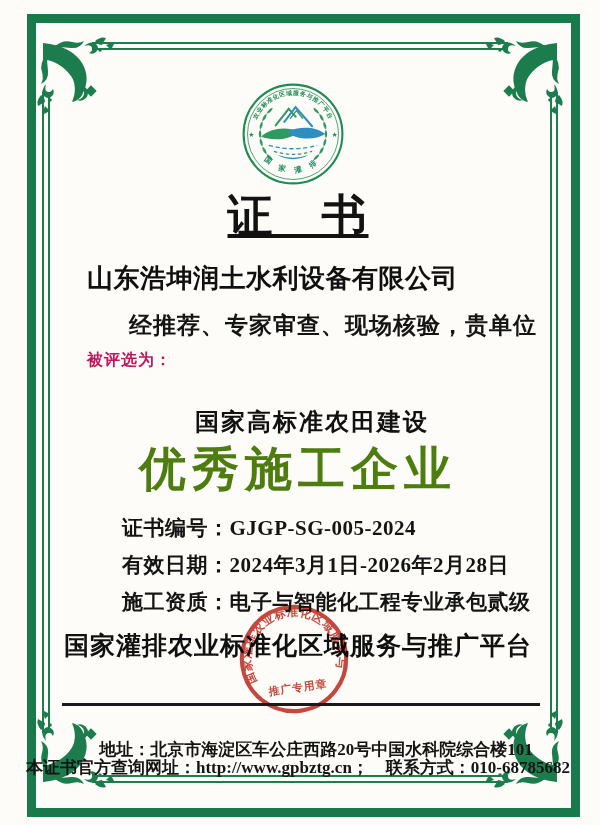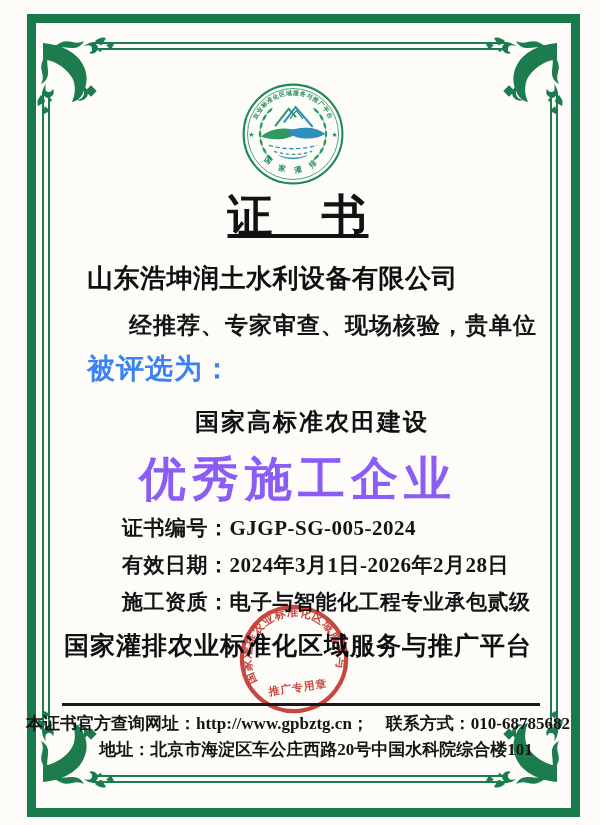--- a/index.html
+++ b/index.html
@@ -34,33 +34,33 @@
   .cert-title{
     top:186px;font-size:45px;font-weight:900;letter-spacing:2px;color:#121212;text-decoration:underline;
   }
   .company{
     position:absolute;left:87px;top:261px;
     font-family:"Liberation Sans","DejaVu Sans",sans-serif;
     font-weight:700;font-size:26px;letter-spacing:.5px;color:#101010;text-align:right;
   }
   .intro1{position:absolute;left:87px;top:310px;font-size:23px;font-weight:600;
     letter-spacing:1px;text-indent:42px;color:#141414;text-align:center;}
-  .intro2{position:absolute;left:87px;top:350px;font-size:28px;font-weight:600;
-    letter-spacing:1px;color:#3b82f6;}
+  .intro2{position:absolute;left:87px;top:350px;font-size:16px;font-weight:600;
+    letter-spacing:1px;color:#be185d;}
   .category{top:406px;font-size:24px;font-weight:800;letter-spacing:2px;color:#111;margin-left:28px;}
-  .honor{top:448px;font-size:47px;font-weight:800;letter-spacing:6px;color:#8b5cf6;}
+  .honor{top:438px;font-size:47px;font-weight:800;letter-spacing:6px;color:#4d7c0f;}
   .details{position:absolute;left:122px;top:514px;}
   .detail-row{font-size:21px;font-weight:700;letter-spacing:.5px;margin-bottom:9px;
     white-space:nowrap;color:#141414;}
   .detail-row .val{font-weight:700;}
   .issuer{top:629px;font-size:25px;font-weight:800;letter-spacing:1px;color:#101010;}
   .seal{position:absolute;left:235px;top:600px;width:118px;height:118px;
     mix-blend-mode:multiply;opacity:.93;}
   .footer-rule{position:absolute;left:62px;top:703px;width:478px;height:3px;background:#1a1a1a;}
-  .footer-line1{top:712px;font-size:17px;font-weight:700;white-space:nowrap;color:#141414;}
+  .footer-line1{top:756px;font-size:17px;font-weight:700;white-space:nowrap;color:#141414;}
   .footer-line2{top:738px;font-size:17px;font-weight:700;white-space:nowrap;color:#141414;padding-left:36px;}
   .defs-holder{position:absolute;width:0;height:0;overflow:hidden;}
 </style>
 </head>
 <body>
 
 <svg class="defs-holder" aria-hidden="true">
   <defs>
     <g id="sprg" fill="#1c7c4e">
       <path d="M24,17 Q33,9 42,12 Q49,14 54,11 Q50,19 41,18 Q33,17 24,17 Z"></path>

